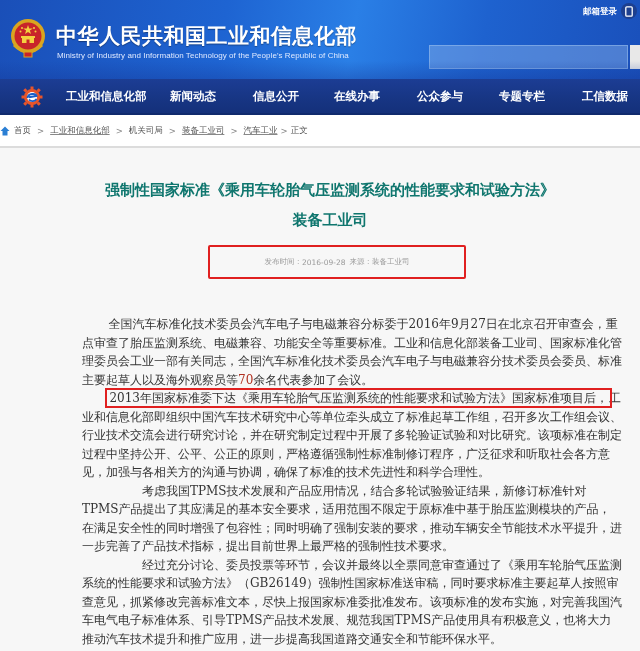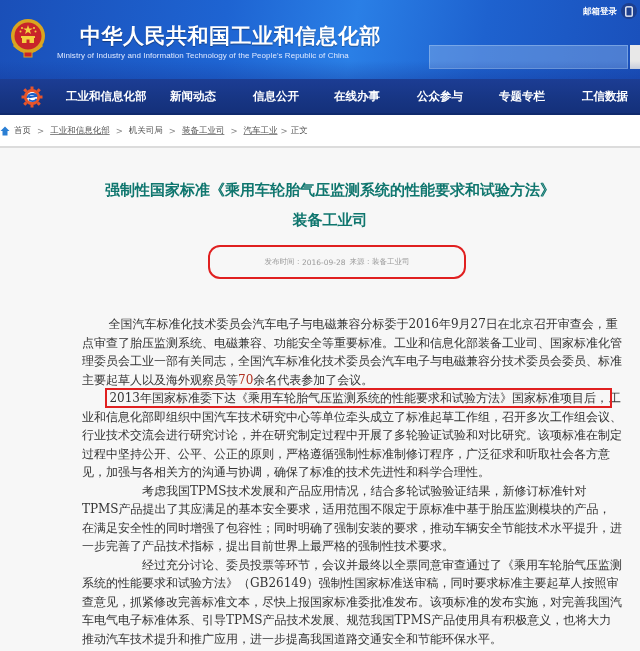--- a/index.html
+++ b/index.html
@@ -20,21 +20,20 @@
       background: linear-gradient(to bottom, rgba(20,60,160,0), rgba(20,55,150,0.35));
     }
     .emblem {
       position: absolute; left: 9px; top: 17px; width: 38px; height: 42px;
     }
     .site-title {
       position: absolute; left: 56px; top: 22px;
       color: #ffffff; font-weight: bold; font-size: 21px; letter-spacing: 0.5px;
       text-shadow: 0 1px 1px rgba(0,0,0,0.35);
       white-space: nowrap;
-      margin-left: 24px;
     }
     .site-subtitle {
       position: absolute; left: 57px; top: 51px;
       color: #dfe9ff; font-size: 8px; letter-spacing: 0.05px;
       font-family: "Liberation Sans", sans-serif;
       white-space: nowrap;
     }
     .mail-login {
       position: absolute; left: 583px; top: 6px;
       color: #ffffff; font-size: 8.5px; font-weight: bold; white-space: nowrap;
@@ -86,21 +85,21 @@
     .crumb-sep { margin: 0 6px; color: #888; }
     .crumb-sep.tight { margin: 0 3px; }
     
     .article-title {
       position: absolute; left: 60px; top: 175px; width: 540px;
       text-align: center; color: #0f766e;
       font-size: 15px; font-weight: bold; line-height: 30px;
     }
     .meta-box {
       position: absolute; left: 208px; top: 245px; width: 258px; height: 34px;
-      border: 2px solid #e02020; border-radius: 12px;
+      border: 2px solid #e02020; border-radius: 2px;
       display: flex; align-items: center; justify-content: center;
       font-size: 7.5px; color: #9a9a9a; white-space: nowrap;
     }
     .meta-box span + span { margin-left: 4px; }
     .article-body {
       position: absolute; left: 82px; top: 315px; width: 540px;
       font-family: "DejaVu Serif", "Liberation Serif", serif;
       font-size: 12px; color: #333; line-height: 18.5px;
     }
     .para { text-indent: 2.2em; }

